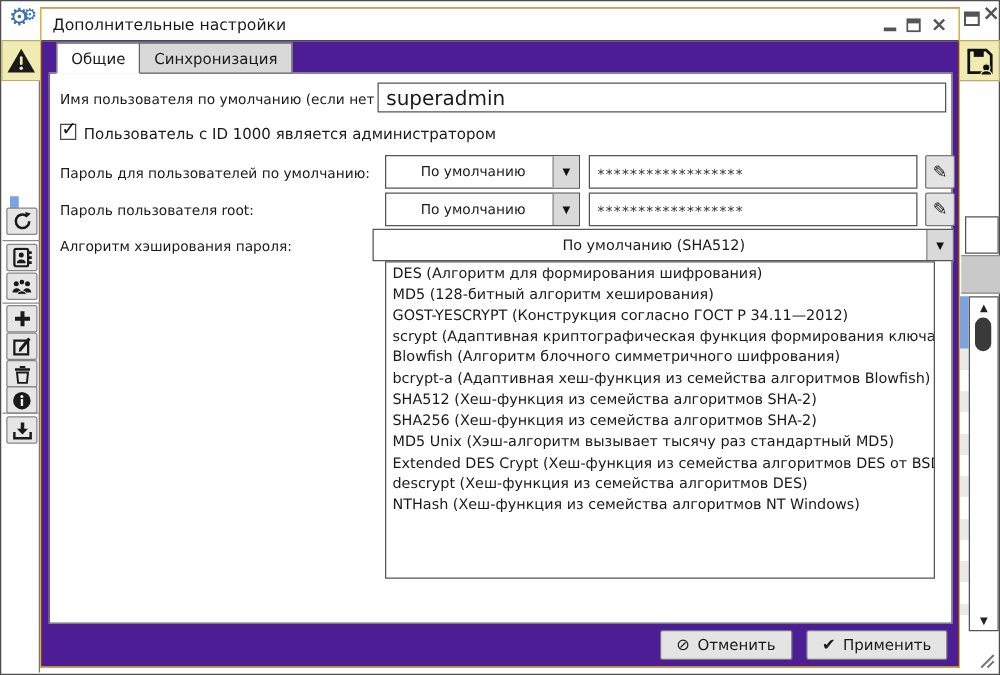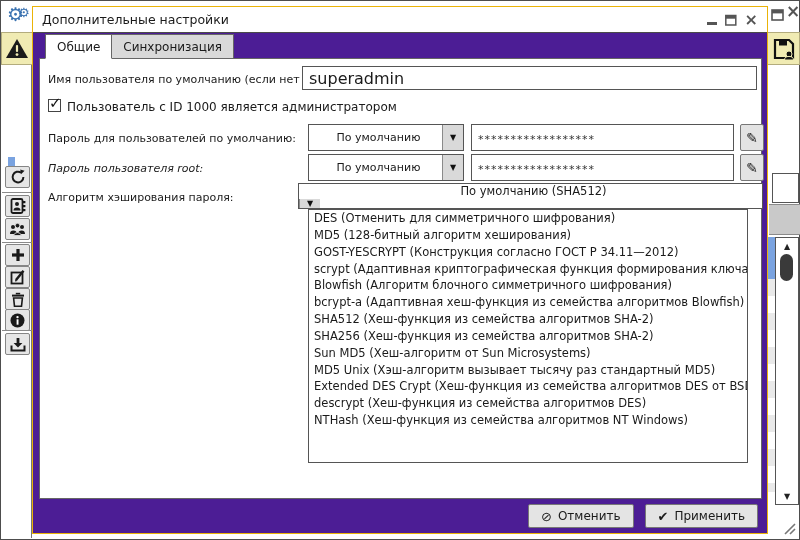--- a/index.html
+++ b/index.html
@@ -234,46 +234,45 @@
       <span class="lbl" style="left:8px; top:73px;">Пароль для пользователей по умолчанию:</span>
       <div class="combo" style="left:268px; top:65px; width:156px;">
         <span class="combo-val">По умолчанию</span>
         <span class="combo-arrow">▼</span>
       </div>
       <input class="txt-input pass-input" style="left: 431px; top: 65px; width: 263px; height: 27px;" value="******************">
       <div class="pencil-btn" style="left:700px; top:65px;">
           <span>✎</span>
         </div>
 
-      <span class="lbl" style="left:8px; top:103px;font-style:italic;">Пароль пользователя root:</span>
+      <span class="lbl" style="left:8px; top:103px;">Пароль пользователя root:</span>
       <div class="combo" style="left:268px; top:95px; width:156px;">
         <span class="combo-val">По умолчанию</span>
         <span class="combo-arrow">▼</span>
       </div>
       <input class="txt-input pass-input" style="left: 431px; top: 95px; width: 263px; height: 27px;" value="******************">
       <div class="pencil-btn" style="left:700px; top:95px;">
           <span>✎</span>
         </div>
 
       <span class="lbl" style="left:8px; top:132px;">Алгоритм хэширования пароля:</span>
-      <div class="combo" style="left:258px; top:124px; width:465px; height:26px;flex-direction:column;">
+      <div class="combo" style="left:258px; top:124px; width:465px; height:26px;">
         <span class="combo-val" style="font-size:11.5px;">По умолчанию (SHA512)</span>
         <span class="combo-arrow">▼</span>
       </div>
 
       <div class="dropdown">
-        <div class="dd-item">DES (Отменить для симметричного шифрования)</div>
+        <div class="dd-item">DES (Алгоритм для формирования шифрования)</div>
         <div class="dd-item">MD5 (128-битный алгоритм хеширования)</div>
         <div class="dd-item">GOST-YESCRYPT (Конструкция согласно ГОСТ Р 34.11—2012)</div>
         <div class="dd-item">scrypt (Адаптивная криптографическая функция формирования ключа)</div>
         <div class="dd-item">Blowfish (Алгоритм блочного симметричного шифрования)</div>
         <div class="dd-item">bcrypt-a (Адаптивная хеш-функция из семейства алгоритмов Blowfish)</div>
         <div class="dd-item">SHA512 (Хеш-функция из семейства алгоритмов SHA-2)</div>
         <div class="dd-item">SHA256 (Хеш-функция из семейства алгоритмов SHA-2)</div>
-        <div class="dd-item">Sun MD5 (Хеш-алгоритм от Sun Microsystems)</div>
         <div class="dd-item">MD5 Unix (Хэш-алгоритм вызывает тысячу раз стандартный MD5)</div>
         <div class="dd-item">Extended DES Crypt (Хеш-функция из семейства алгоритмов DES от BSDi)</div>
         <div class="dd-item">descrypt (Хеш-функция из семейства алгоритмов DES)</div>
         <div class="dd-item">NTHash (Хеш-функция из семейства алгоритмов NT Windows)</div>
       </div>
     </div>
 
     <div class="btnrow">
       <div class="dlg-btn">
         <span class="ic">⊘</span>

